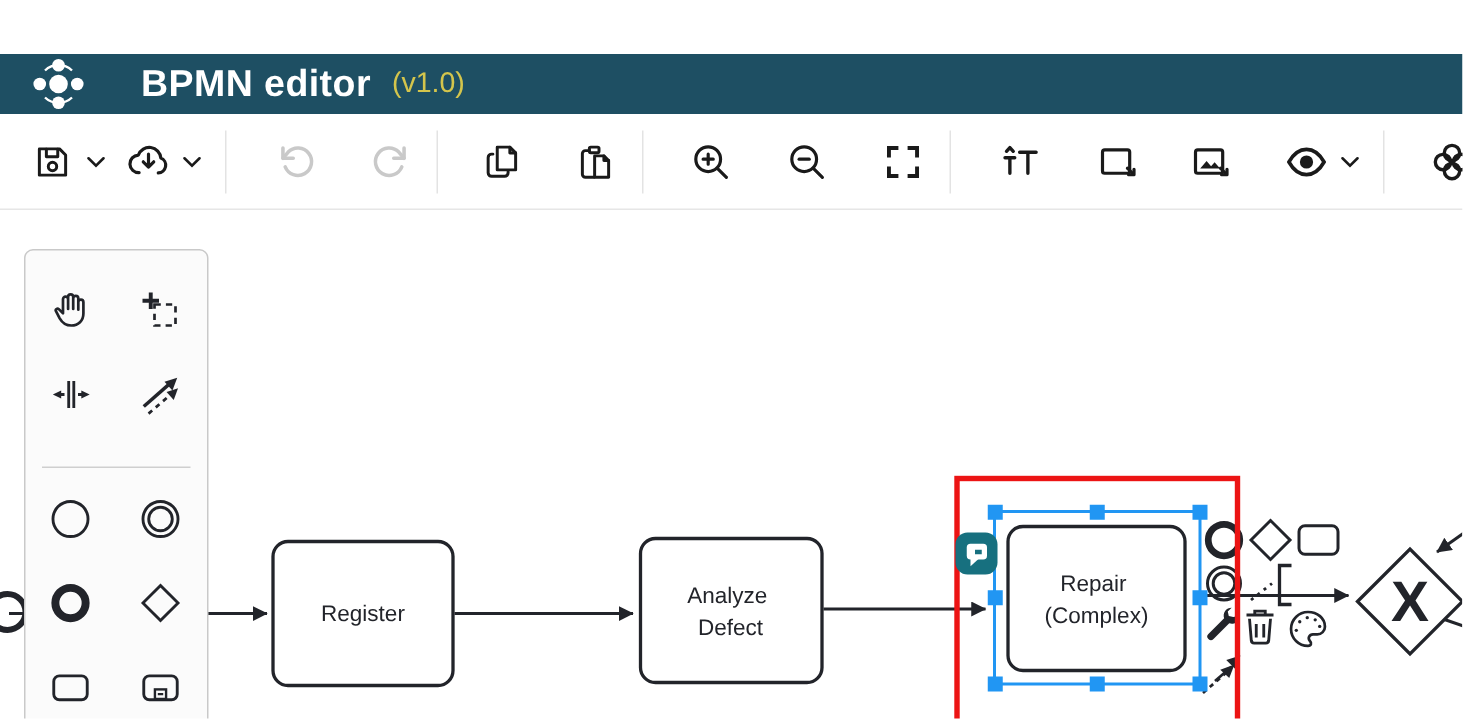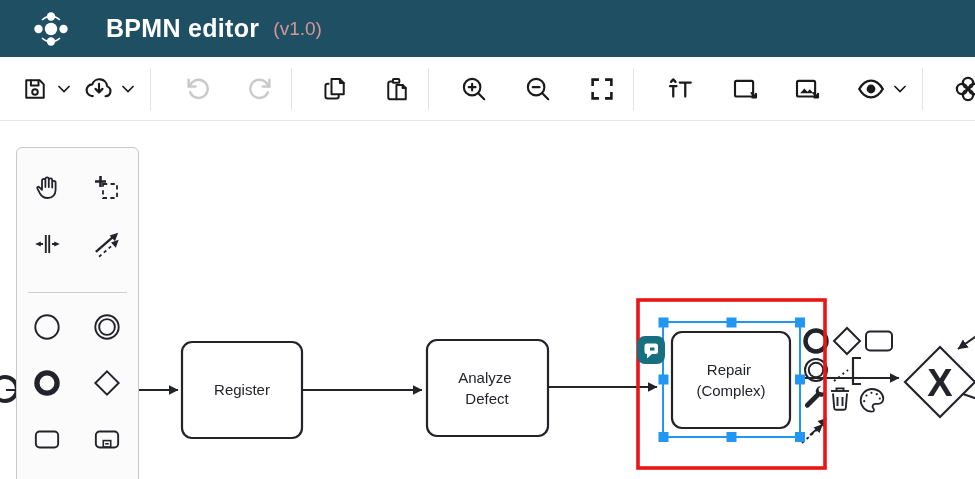--- a/index.html
+++ b/index.html
@@ -1,25 +1,25 @@
 <!DOCTYPE html>
 <html><head>
 <meta charset="utf-8">
 <style>
   * { margin:0; padding:0; box-sizing:border-box; }
   html,body { width:975px; height:479px; overflow:hidden; background:#fff;
               font-family:"Liberation Sans", sans-serif; }
 
   
-  .app-header { height:57px; background:#1e4f63; display:flex; align-items:center;
-                padding-left:28px; color:#fff; }
+  .app-header { height:40px; background:#1e4f63; display:flex; align-items:center;
+                padding-left:16px; color:#fff;margin-top:36px; }
   .logo { width:46px; height:46px; display:flex; align-items:center; justify-content:center; }
   .app-title { font-size:25px; font-weight:bold; margin-left:32px; letter-spacing:.3px; }
   .doc-name  { font-size:21px; margin-left:58px; font-weight:400; }
-  .doc-version { font-size:19px; margin-left:14px; color:#fca5a5; opacity:.82; }
+  .doc-version { font-size:19px; margin-left:14px; color:#fde047; opacity:.82; }
 
   
   .toolbar { height:64px; display:flex; align-items:center; padding-left:16px;
              border-bottom:1px solid #e6e6e6; background:#fff; }
   .tb-btn { width:38px; height:38px; display:flex; align-items:center; justify-content:center;
             color:#1a1a1a; border-radius:4px; cursor:pointer; flex:0 0 auto; }
   .tb-btn.disabled { color:#c9c9c9; cursor:default; }
   .tb-chev { width:20px; height:38px; display:flex; align-items:center; justify-content:center;
              color:#1a1a1a; cursor:pointer; flex:0 0 auto; }
   .tb-sep { width:1px; height:42px; background:#e3e3e3; margin:0 12px; flex:0 0 auto; }

